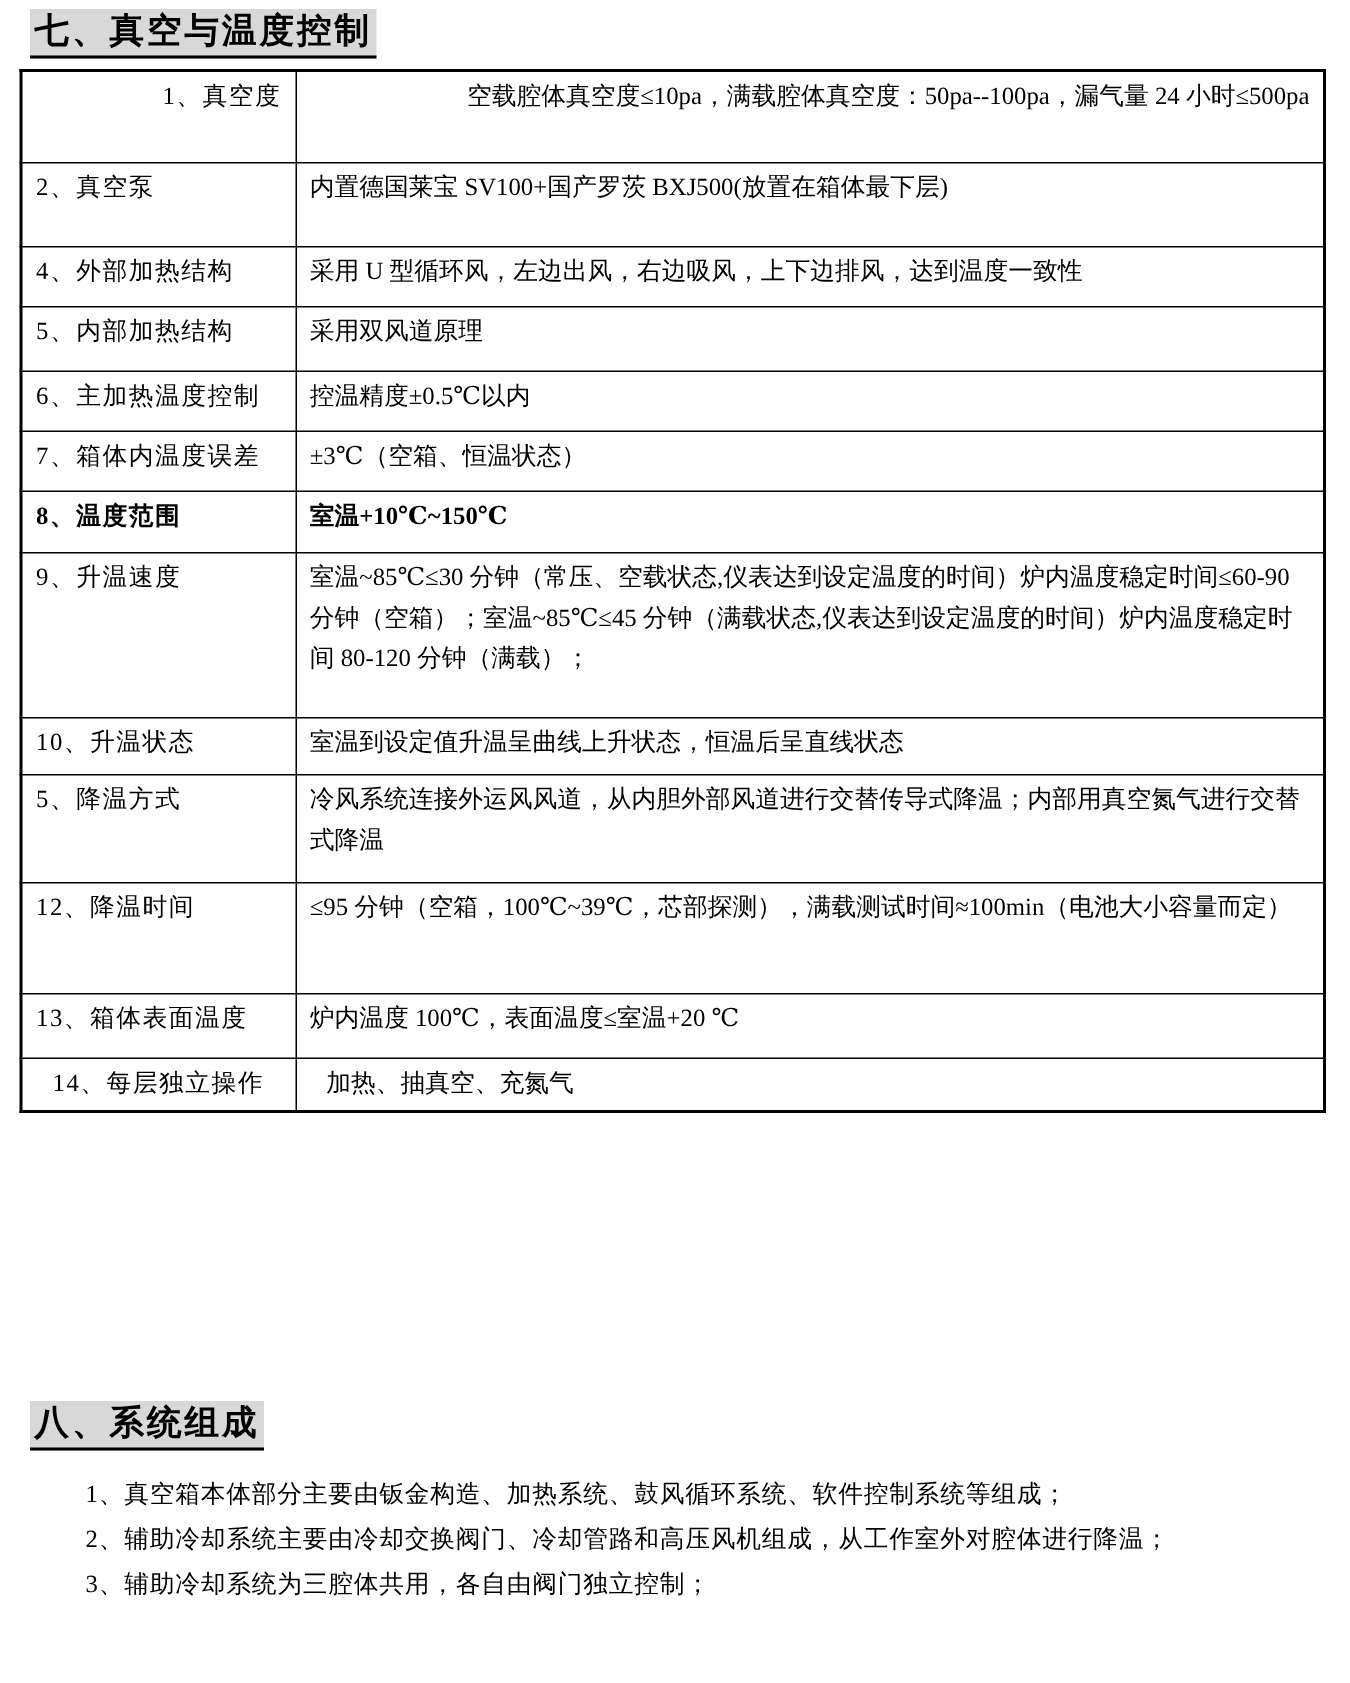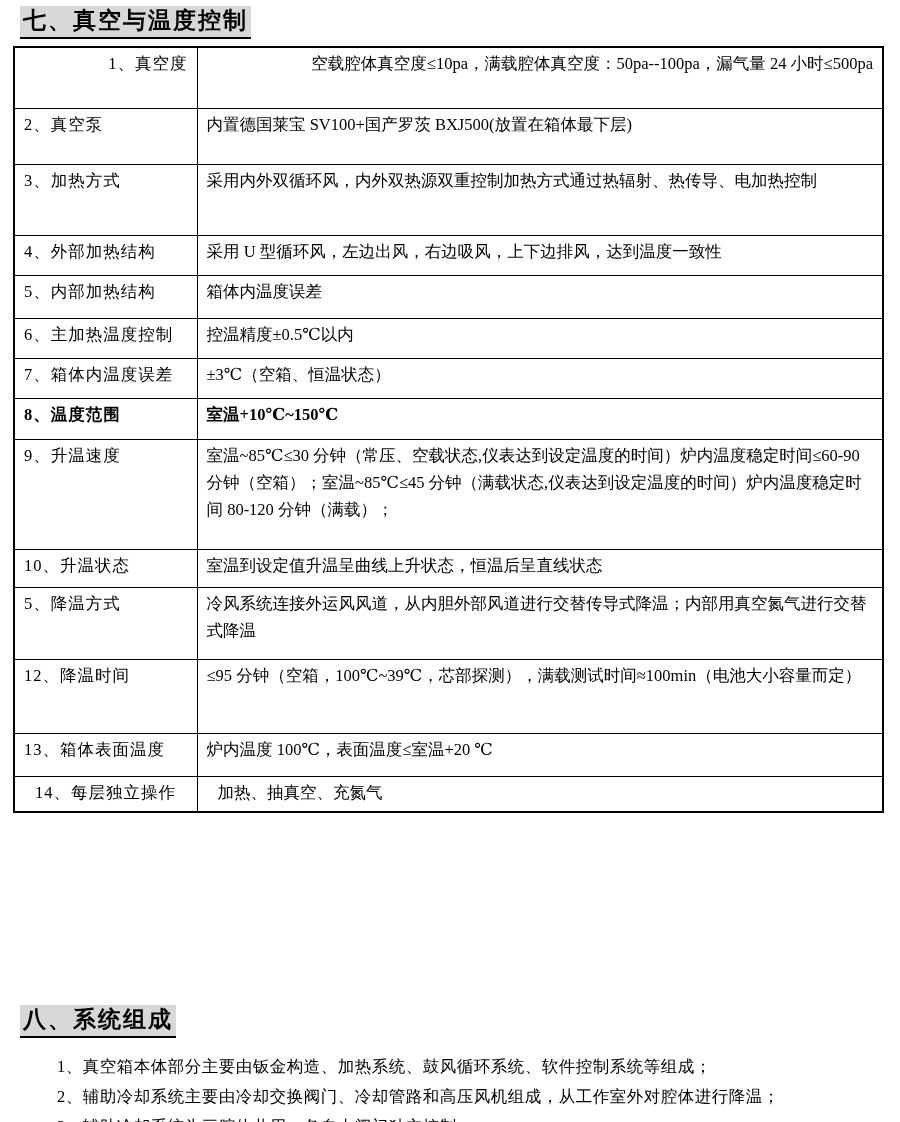--- a/index.html
+++ b/index.html
@@ -92,31 +92,27 @@
     </colgroup>
     <tbody>
       <tr class="r1">
         <td class="label-cell">1、真空度</td>
         <td class="value-cell">空载腔体真空度≤10pa，满载腔体真空度：50pa--100pa，漏气量 24 小时≤500pa</td>
       </tr>
       <tr class="r2">
         <td class="label-cell">2、真空泵</td>
         <td class="value-cell">内置德国莱宝 SV100+国产罗茨 BXJ500(放置在箱体最下层)</td>
       </tr>
-      <tr class="r3">
-        <td class="label-cell">3、加热方式</td>
-        <td class="value-cell">采用内外双循环风，内外双热源双重控制加热方式通过热辐射、热传导、电加热控制</td>
-      </tr>
       <tr class="r4">
         <td class="label-cell">4、外部加热结构</td>
         <td class="value-cell">采用 U 型循环风，左边出风，右边吸风，上下边排风，达到温度一致性</td>
       </tr>
       <tr class="r5">
         <td class="label-cell">5、内部加热结构</td>
-        <td class="value-cell">箱体内温度误差</td>
+        <td class="value-cell">采用双风道原理</td>
       </tr>
       <tr class="r6">
         <td class="label-cell">6、主加热温度控制</td>
         <td class="value-cell">控温精度±0.5℃以内</td>
       </tr>
       <tr class="r7">
         <td class="label-cell">7、箱体内温度误差</td>
         <td class="value-cell">±3℃（空箱、恒温状态）</td>
       </tr>
       <tr class="r8">

